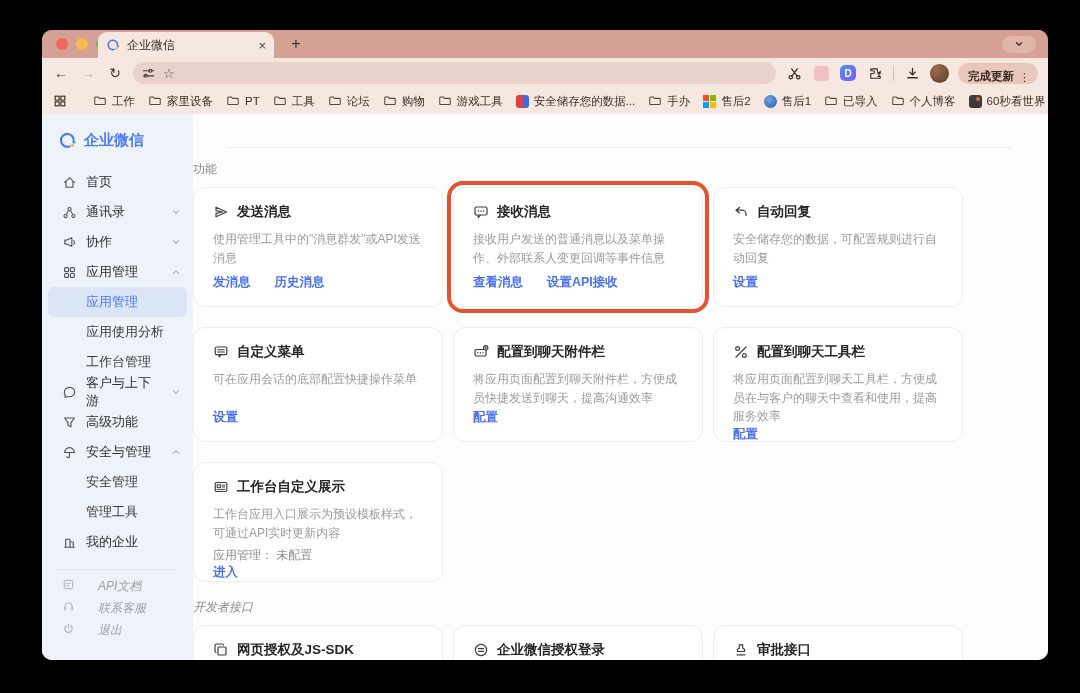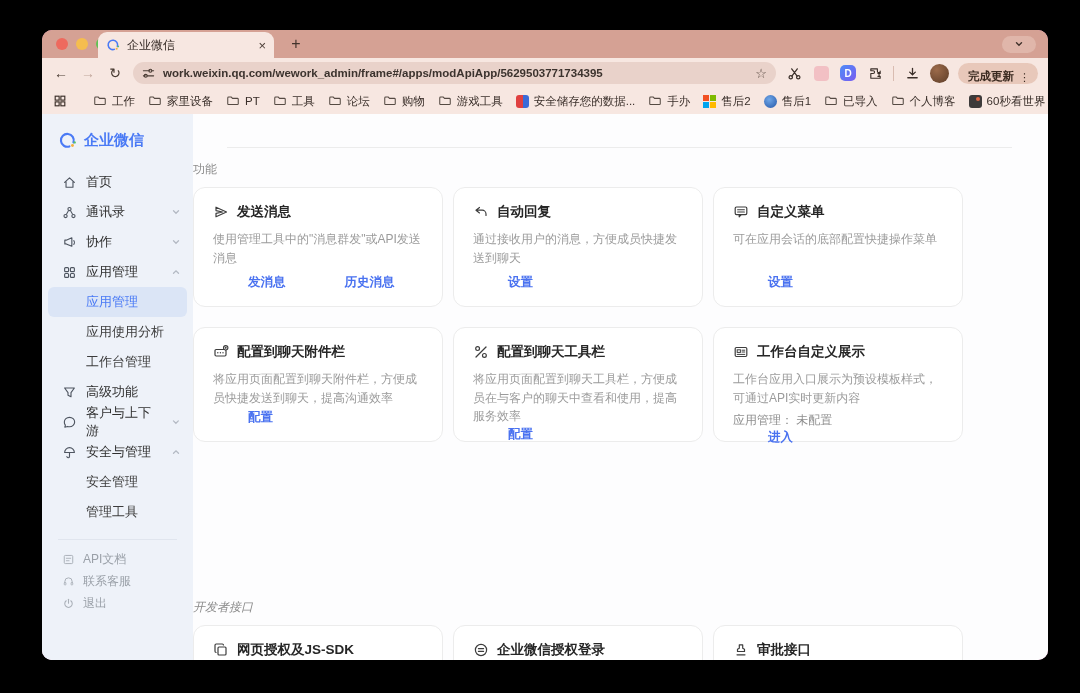--- a/index.html
+++ b/index.html
@@ -50,38 +50,38 @@
   .sidebar { flex:0 0 151px; background:#eef2f9; padding-top:13px; display:flex; flex-direction:column; font-size:13px; }
   .logo { display:flex; align-items:center; gap:7px; padding-left:16px; height:26px; }
   .logo-text { color:#4a7af5; font-weight:bold; font-size:15px; }
   .nav { margin-top:14px; }
   .nav-item { height:30px; display:flex; align-items:center; padding:0 12px 0 20px; gap:9px; color:#2f2f2f; position:relative; }
   .nav-item .chev { margin-left:auto; }
   .nav-item.sub { padding-left:44px; color:#3c3c3c; }
   .nav-item.selected { background:#dbe5f6; border-radius:6px; margin:0 6px; padding-left:38px; color:#4a7af5; }
   .nav-ic { width:15px; height:15px; color:#4e5560; flex:0 0 15px; }
   .side-div { border-top:1px solid #e0e5ee; margin:12px 16px 8px 16px; }
-  .foot-item { height:22px; display:flex; align-items:center; padding-left:20px; gap:8px; color:#9aa0a8; font-size:12px; }
+  .foot-item { height:22px; display:flex; align-items:flex-start; padding-left:20px; gap:23px; color:#9aa0a8; font-size:12px;font-style:italic; }
   .foot-item .nav-ic { color:#aab0b8; width:13px; height:13px; flex-basis:13px; }
 
   .main { flex:1; position:relative; overflow:hidden; }
   .main-div { position:absolute; top:33px; left:34px; right:36px; border-top:1px solid #ececec; }
   .sec-label { padding-top:47px; font-size:12px; color:#8c8c8c; }
   .sec-label.dev { padding-top:17px;font-style:italic; }
   .grid { margin-top:9px; display:grid; grid-template-columns:repeat(3,250px); grid-template-rows:120px 115px 120px; column-gap:10px; row-gap:20px; width:770px; }
   .grid.devgrid { grid-template-rows:80px; }
   .card { background:#fff; border:1px solid #ececec; border-radius:12px; padding:15px 19px; display:flex; flex-direction:column; position:relative; }
   .card.hl:after { content:""; position:absolute; inset:-7px; border:4px solid #e8522c; border-radius:16px; pointer-events:none; }
   .card-head { display:flex; align-items:center; gap:8px; }
   .card-ic { width:16px; height:16px; color:#3d3d3d; flex:0 0 16px; }
   .card-title { font-size:13.5px; font-weight:bold; color:#262626; }
   .card-desc { margin-top:9px; font-size:12px; color:#9b9b9b; line-height:1.55; }
   .card-extra { margin-top:5px; font-size:12px; color:#8f8f8f; }
   .card-links { margin-top:auto; display:flex; gap:24px; }
-  .clink { font-size:12.5px; color:#4a72f0; font-weight:bold; cursor:pointer;margin-left:35px; }
+  .clink { font-size:12.5px; color:#4a72f0; font-weight:bold; cursor:pointer; }
   .chev { width:10px; height:10px; color:#b4bac4; }
   svg { display:block; }
 </style>
 </head>
 <body>
 
 <div class="window">
 
   <div class="tabstrip">
     <div class="traffic">
@@ -113,21 +113,20 @@
     <span class="navbtn disabled">→</span>
     <span class="navbtn">↻</span>
     <div class="urlbar">
       <span>
         <svg width="13" height="13" viewBox="0 0 14 14">
             <path d="M1.5 4h7M10.5 4h2M1.5 9.5h2M5.5 9.5h7" stroke="#4a3c34" stroke-width="1.2" fill="none" stroke-linecap="round"></path>
             <circle cx="9" cy="4" r="1.6" fill="none" stroke="#4a3c34" stroke-width="1.2"></circle>
             <circle cx="4" cy="9.5" r="1.6" fill="none" stroke="#4a3c34" stroke-width="1.2"></circle>
           </svg>
       </span>
-      <span class="url-text">work.weixin.qq.com/wework_admin/frame#/apps/modApiApp/5629503771734395</span>
       <span class="star">☆</span>
     </div>
     <span class="extbox">
       <svg width="15" height="15" viewBox="0 0 16 16">
           <circle cx="4" cy="12" r="1.8" fill="none" stroke="#3a2e28" stroke-width="1.3"></circle>
           <circle cx="12" cy="12" r="1.8" fill="none" stroke="#3a2e28" stroke-width="1.3"></circle>
           <path d="M5.2 10.8 11 3M10.8 10.8 5 3" stroke="#3a2e28" stroke-width="1.3" fill="none" stroke-linecap="round"></path>
         </svg>
     </span>
     <span class="extbox">
@@ -310,47 +309,53 @@
           <span>应用管理</span>
         </div>
         <div class="nav-item sub">
           <span>应用使用分析</span>
         </div>
         <div class="nav-item sub">
           <span>工作台管理</span>
         </div>
         <div class="nav-item">
           <svg class="nav-ic" viewBox="0 0 16 16">
-              <path d="M2.8 3.2h10.4L9.6 8.2v4.3l-3.2-1.6V8.2z" fill="none" stroke="currentColor" stroke-width="1.2" stroke-linejoin="round"></path>
-            </svg>
-          <span>高级功能</span>
-        </div>
-        <div class="nav-item">
-          <svg class="nav-ic" viewBox="0 0 16 16">
               <path d="M13.5 7.5c0 2.8-2.5 5-5.5 5-.7 0-1.4-.1-2-.3L3 13l.6-2.1A4.8 4.8 0 0 1 2.5 7.5c0-2.8 2.5-5 5.5-5s5.5 2.2 5.5 5z" fill="none" stroke="currentColor" stroke-width="1.2" stroke-linejoin="round"></path>
             </svg>
           <span>客户与上下游</span>
           <svg class="chev" viewBox="0 0 10 10">
               <path d="M2.5 3.8 5 6.3 7.5 3.8" fill="none" stroke="currentColor" stroke-width="1.3" stroke-linecap="round"></path>
             </svg>
         </div>
         <div class="nav-item">
           <svg class="nav-ic" viewBox="0 0 16 16">
+              <path d="M2.8 3.2h10.4L9.6 8.2v4.3l-3.2-1.6V8.2z" fill="none" stroke="currentColor" stroke-width="1.2" stroke-linejoin="round"></path>
+            </svg>
+          <span>高级功能</span>
+        </div>
+        <div class="nav-item">
+          <svg class="nav-ic" viewBox="0 0 16 16">
               <path d="M2.8 8a5.2 5.2 0 0 1 10.4 0zM8 8v4a1.4 1.4 0 0 1-2.8.3" fill="none" stroke="currentColor" stroke-width="1.2" stroke-linejoin="round" stroke-linecap="round"></path>
             </svg>
           <span>安全与管理</span>
           <svg class="chev" viewBox="0 0 10 10">
               <path d="M2.5 6.3 5 3.8 7.5 6.3" fill="none" stroke="currentColor" stroke-width="1.3" stroke-linecap="round"></path>
             </svg>
         </div>
         <div class="nav-item sub">
           <span>安全管理</span>
         </div>
         <div class="nav-item sub">
           <span>管理工具</span>
+        </div>
+        <div class="nav-item">
+          <svg class="nav-ic" viewBox="0 0 16 16">
+              <path d="M4 13V4.5h4.5V13M8.5 7.5H12V13M2.8 13h10.4" fill="none" stroke="currentColor" stroke-width="1.2" stroke-linejoin="round" stroke-linecap="round"></path>
+            </svg>
+          <span>我的企业</span>
         </div>
       </div>
       <div class="side-div"></div>
       <div class="foot-item">
         <svg class="nav-ic" viewBox="0 0 16 16">
             <rect x="2.8" y="3" width="10.4" height="10" rx="1.2" fill="none" stroke="currentColor" stroke-width="1.2"></rect>
             <path d="M5.3 6.5h5.4M5.3 9.5h3.4" stroke="currentColor" stroke-width="1.1" fill="none" stroke-linecap="round"></path>
           </svg>
         <span>API文档</span>
       </div>
@@ -385,29 +390,46 @@
               </svg>
             <span class="card-title">发送消息</span>
           </div>
           <div class="card-desc">使用管理工具中的"消息群发"或API发送消息</div>
           <div class="card-links">
             <span class="clink">发消息</span>
             <span class="clink">历史消息</span>
           </div>
         </div>
 
+        <div class="card hl">
+          <div class="card-head">
+            <svg class="card-ic" viewBox="0 0 16 16">
+                <rect x="2" y="3" width="12" height="8" rx="1.5" fill="none" stroke="currentColor" stroke-width="1.2"></rect>
+                <path d="M5.2 11.2v2.4l2.3-2.4" fill="none" stroke="currentColor" stroke-width="1.2" stroke-linejoin="round"></path>
+                <circle cx="5.4" cy="7" r=".8" fill="currentColor"></circle>
+                <circle cx="8" cy="7" r=".8" fill="currentColor"></circle>
+                <circle cx="10.6" cy="7" r=".8" fill="currentColor"></circle>
+              </svg>
+            <span class="card-title">接收消息</span>
+          </div>
+          <div class="card-desc">接收用户发送的普通消息以及菜单操作、外部联系人变更回调等事件信息</div>
+          <div class="card-links">
+            <span class="clink">查看消息</span>
+            <span class="clink">设置API接收</span>
+          </div>
+        </div>
 
         <div class="card">
           <div class="card-head">
             <svg class="card-ic" viewBox="0 0 16 16">
                 <path d="M6.5 3.5 3 6.2l3.5 2.7M3 6.2h6.2a3.8 3.8 0 0 1 3.8 3.8v1.5" fill="none" stroke="currentColor" stroke-width="1.2" stroke-linejoin="round" stroke-linecap="round"></path>
               </svg>
             <span class="card-title">自动回复</span>
           </div>
-          <div class="card-desc">通过接收用户的消息，方便成员快捷发送到聊天</div>
+          <div class="card-desc">安全储存您的数据，可配置规则进行自动回复</div>
           <div class="card-links">
             <span class="clink">设置</span>
           </div>
         </div>
 
         <div class="card">
           <div class="card-head">
             <svg class="card-ic" viewBox="0 0 16 16">
                 <rect x="2.2" y="3" width="11.6" height="7.6" rx="1.3" fill="none" stroke="currentColor" stroke-width="1.2"></rect>
                 <path d="M4.6 5.8h6.8M4.6 8h6.8" stroke="currentColor" stroke-width="1.1" fill="none" stroke-linecap="round"></path>

